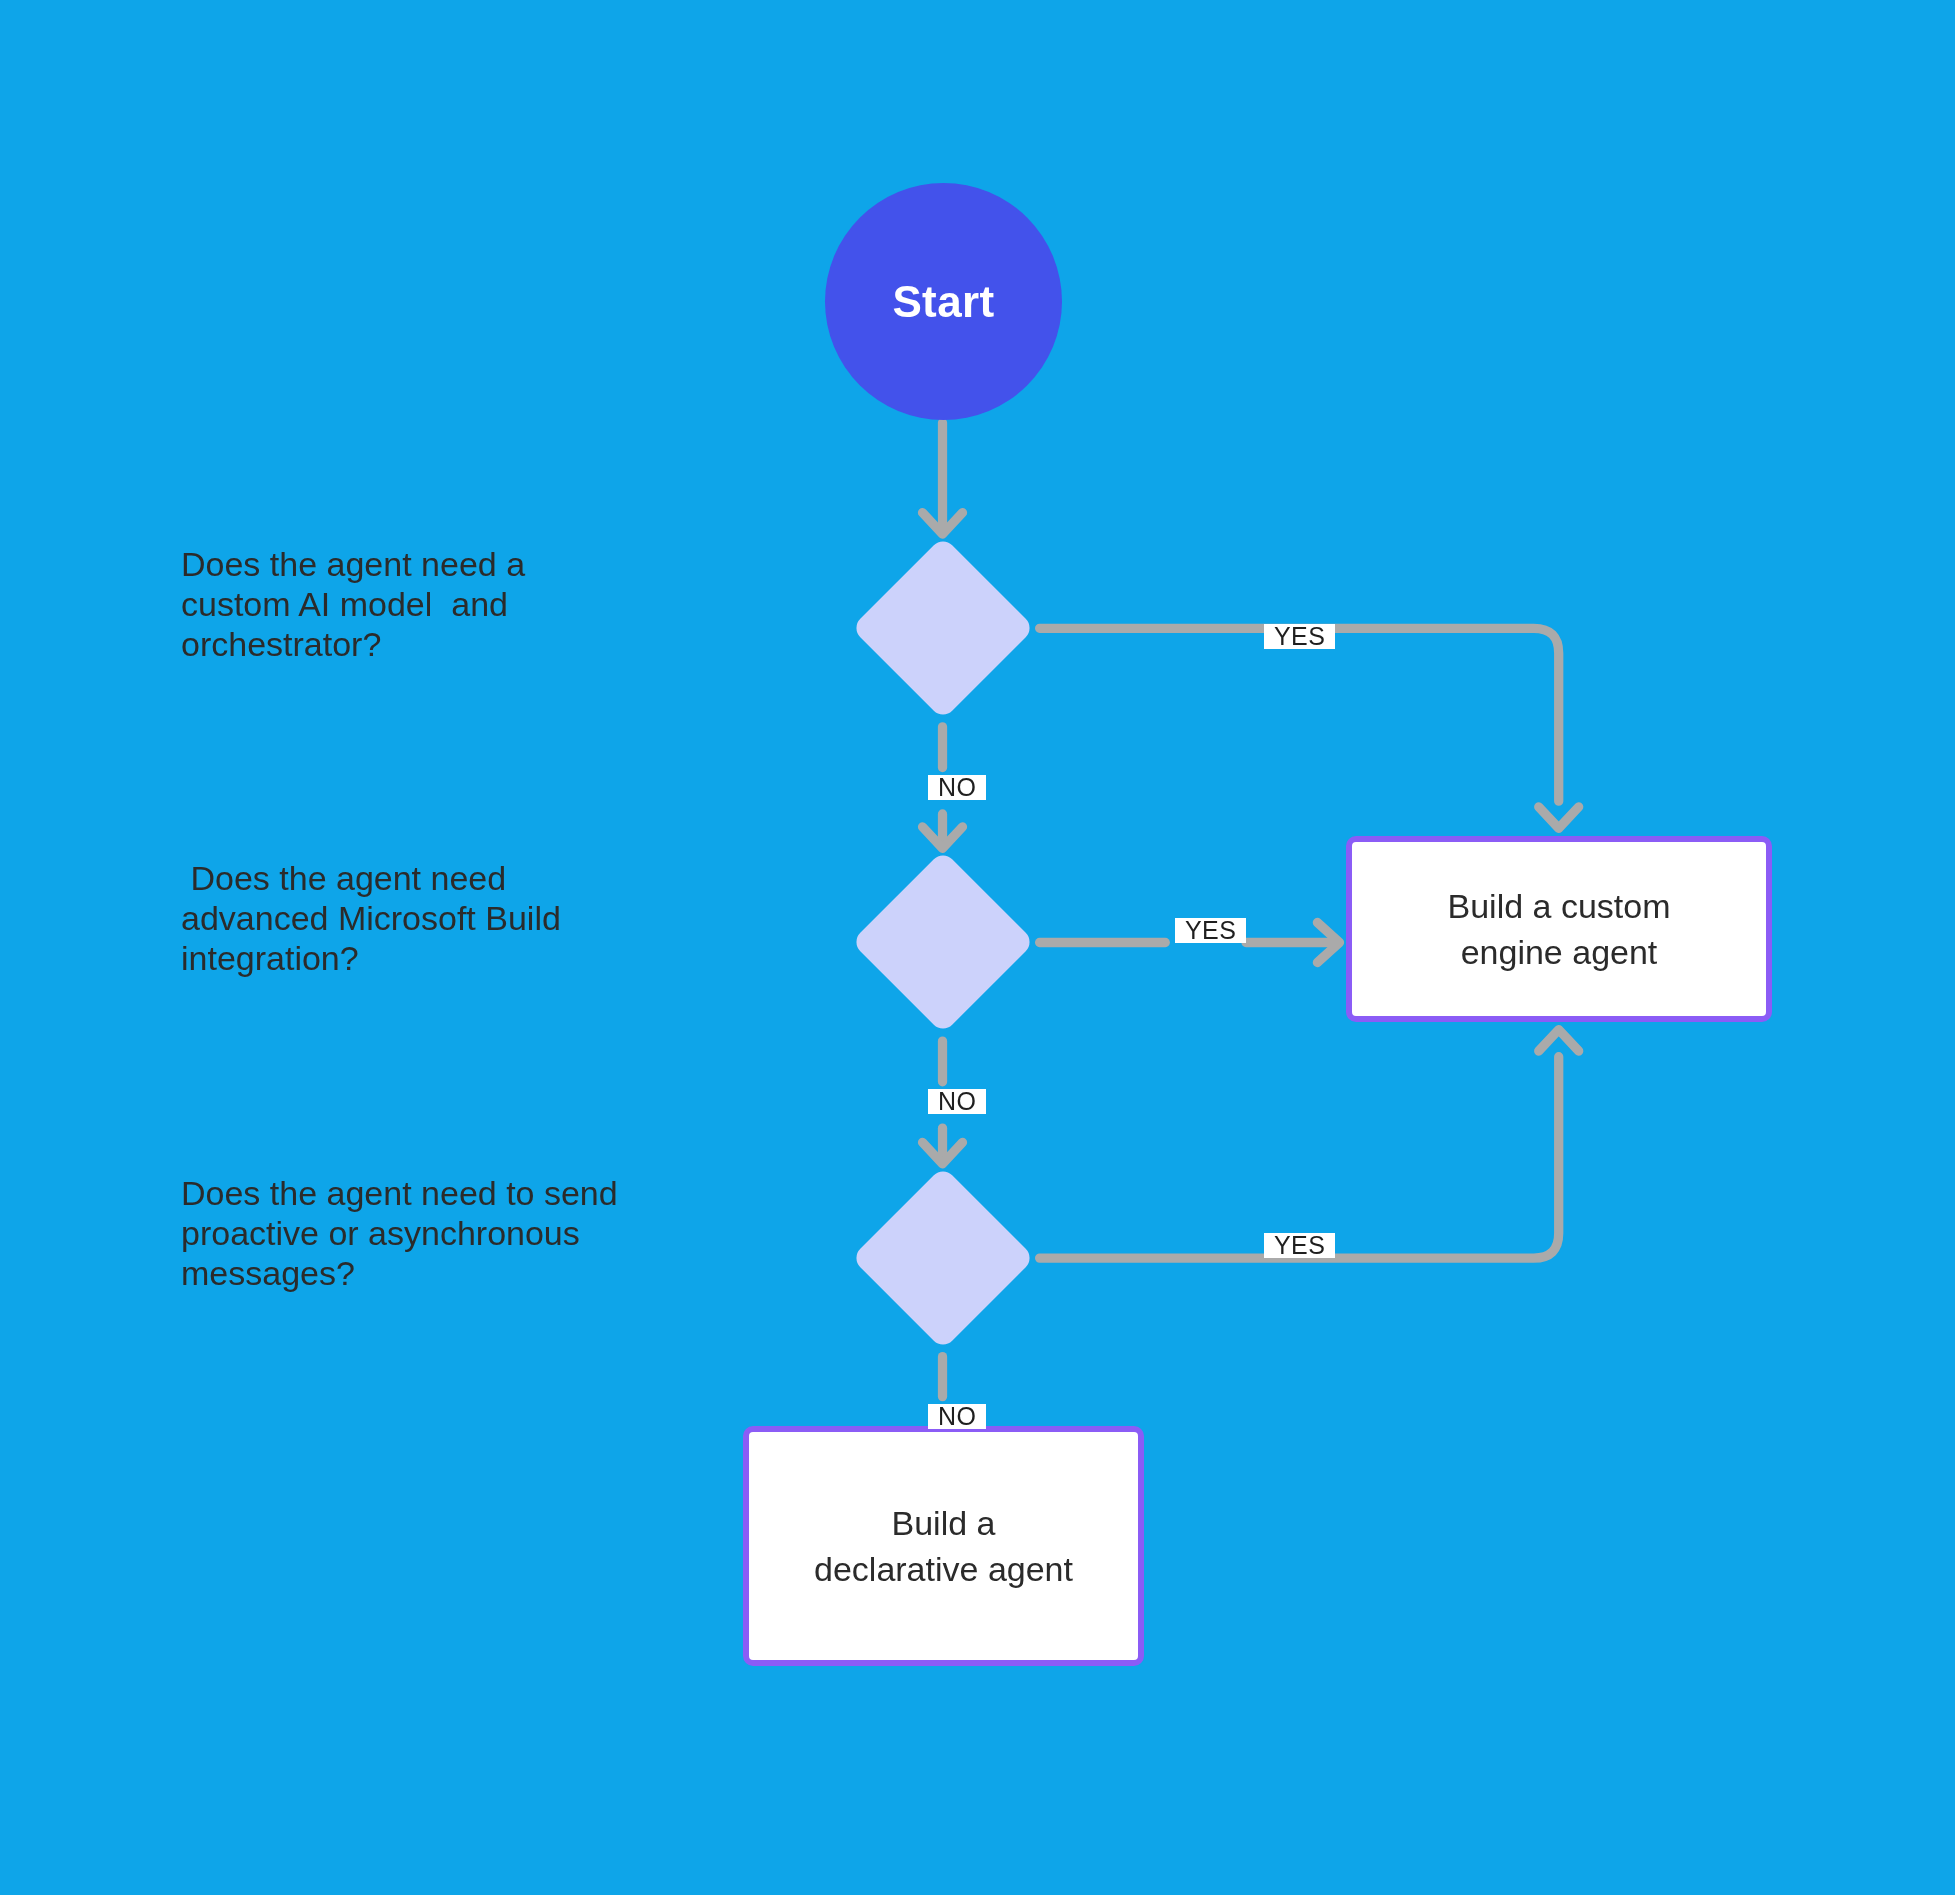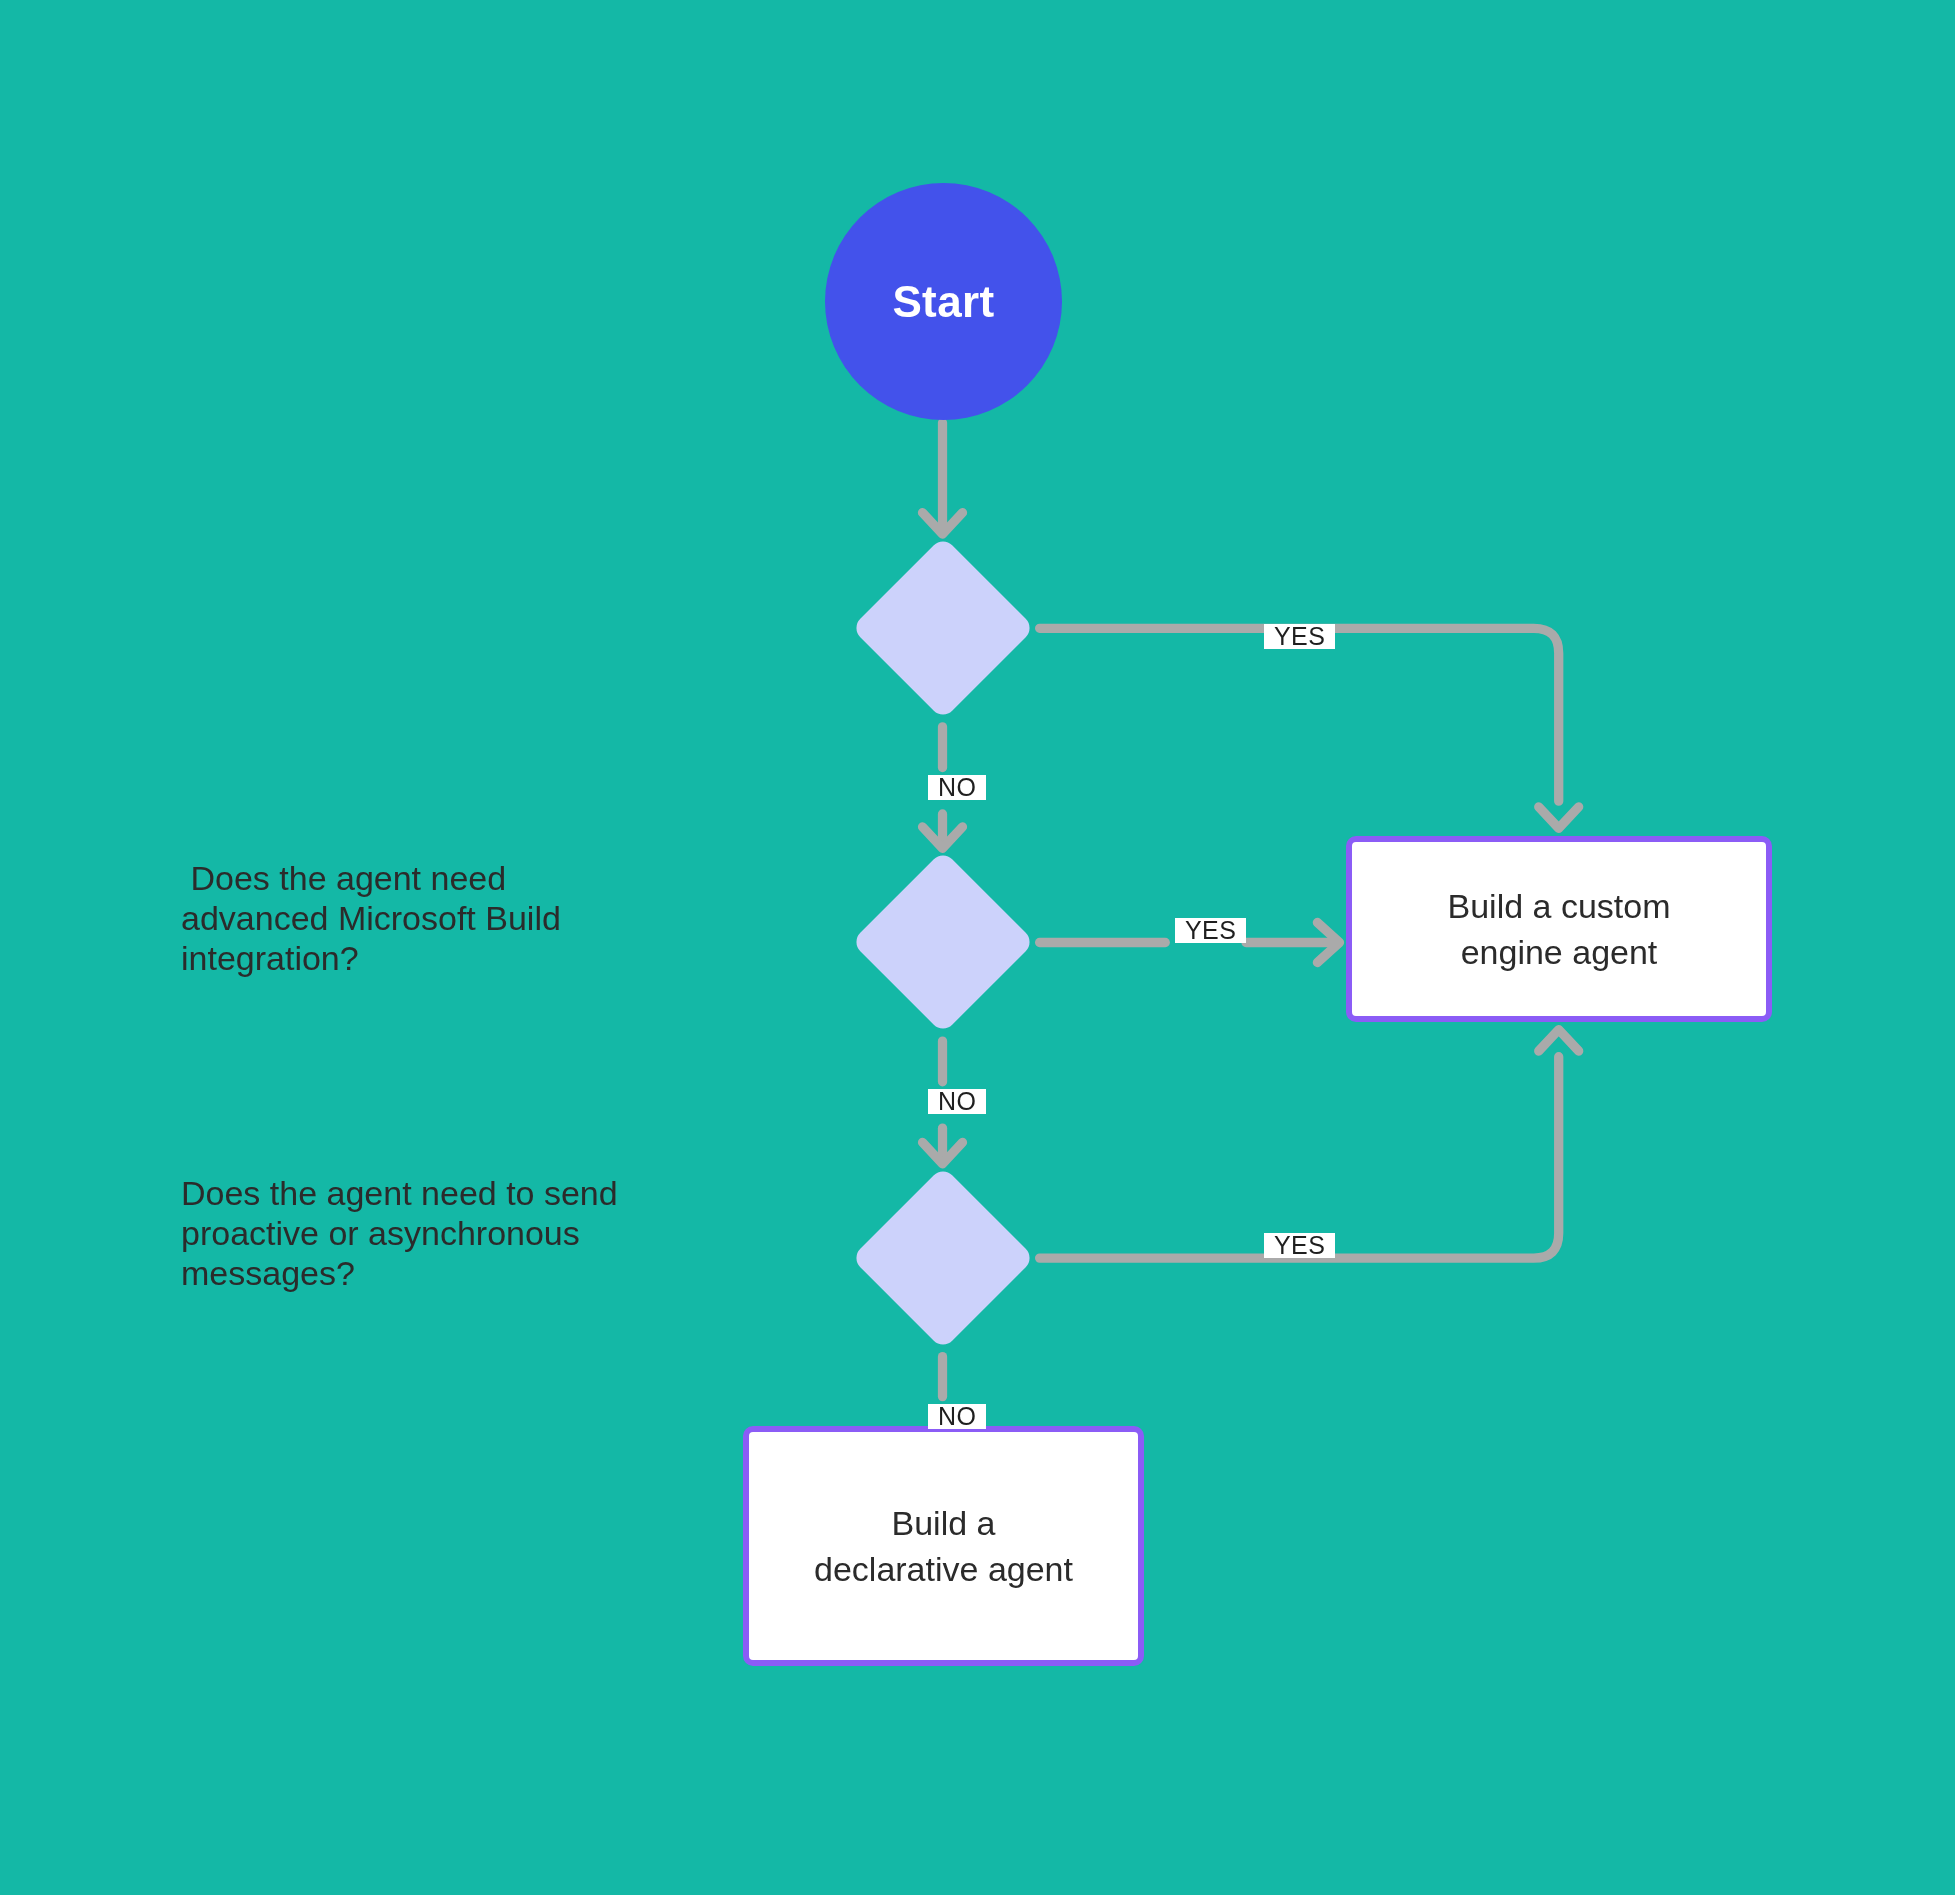--- a/index.html
+++ b/index.html
@@ -7,21 +7,21 @@
     padding: 0;
     background: #ffffff;
   }
   body {
     font-family: "Liberation Sans", sans-serif;
   }
   #canvas {
     position: relative;
     width: 1955px;
     height: 1895px;
-    background: #14b8a6;
+    background: #0ea5e9;
     overflow: hidden;
   }
   #wires {
     position: absolute;
     left: 0;
     top: 0;
     width: 1955px;
     height: 1895px;
     pointer-events: none;
   }
@@ -178,20 +178,23 @@
   </svg>
 
   <div class="start-node">
     <span class="start-label">Start</span>
   </div>
 
   <div class="diamond" id="diamond-1"></div>
   <div class="diamond" id="diamond-2"></div>
   <div class="diamond" id="diamond-3"></div>
 
+  <div class="question" id="question-1">Does the agent need a
+custom AI model  and
+orchestrator?</div>
   <div class="question" id="question-2"> Does the agent need
 advanced Microsoft Build
 integration?</div>
   <div class="question" id="question-3">Does the agent need to send
 proactive or asynchronous
 messages?</div>
 
   <div class="outcome-box" id="outcome-custom-engine">
     <span class="outcome-label">Build a custom
 engine agent</span>

